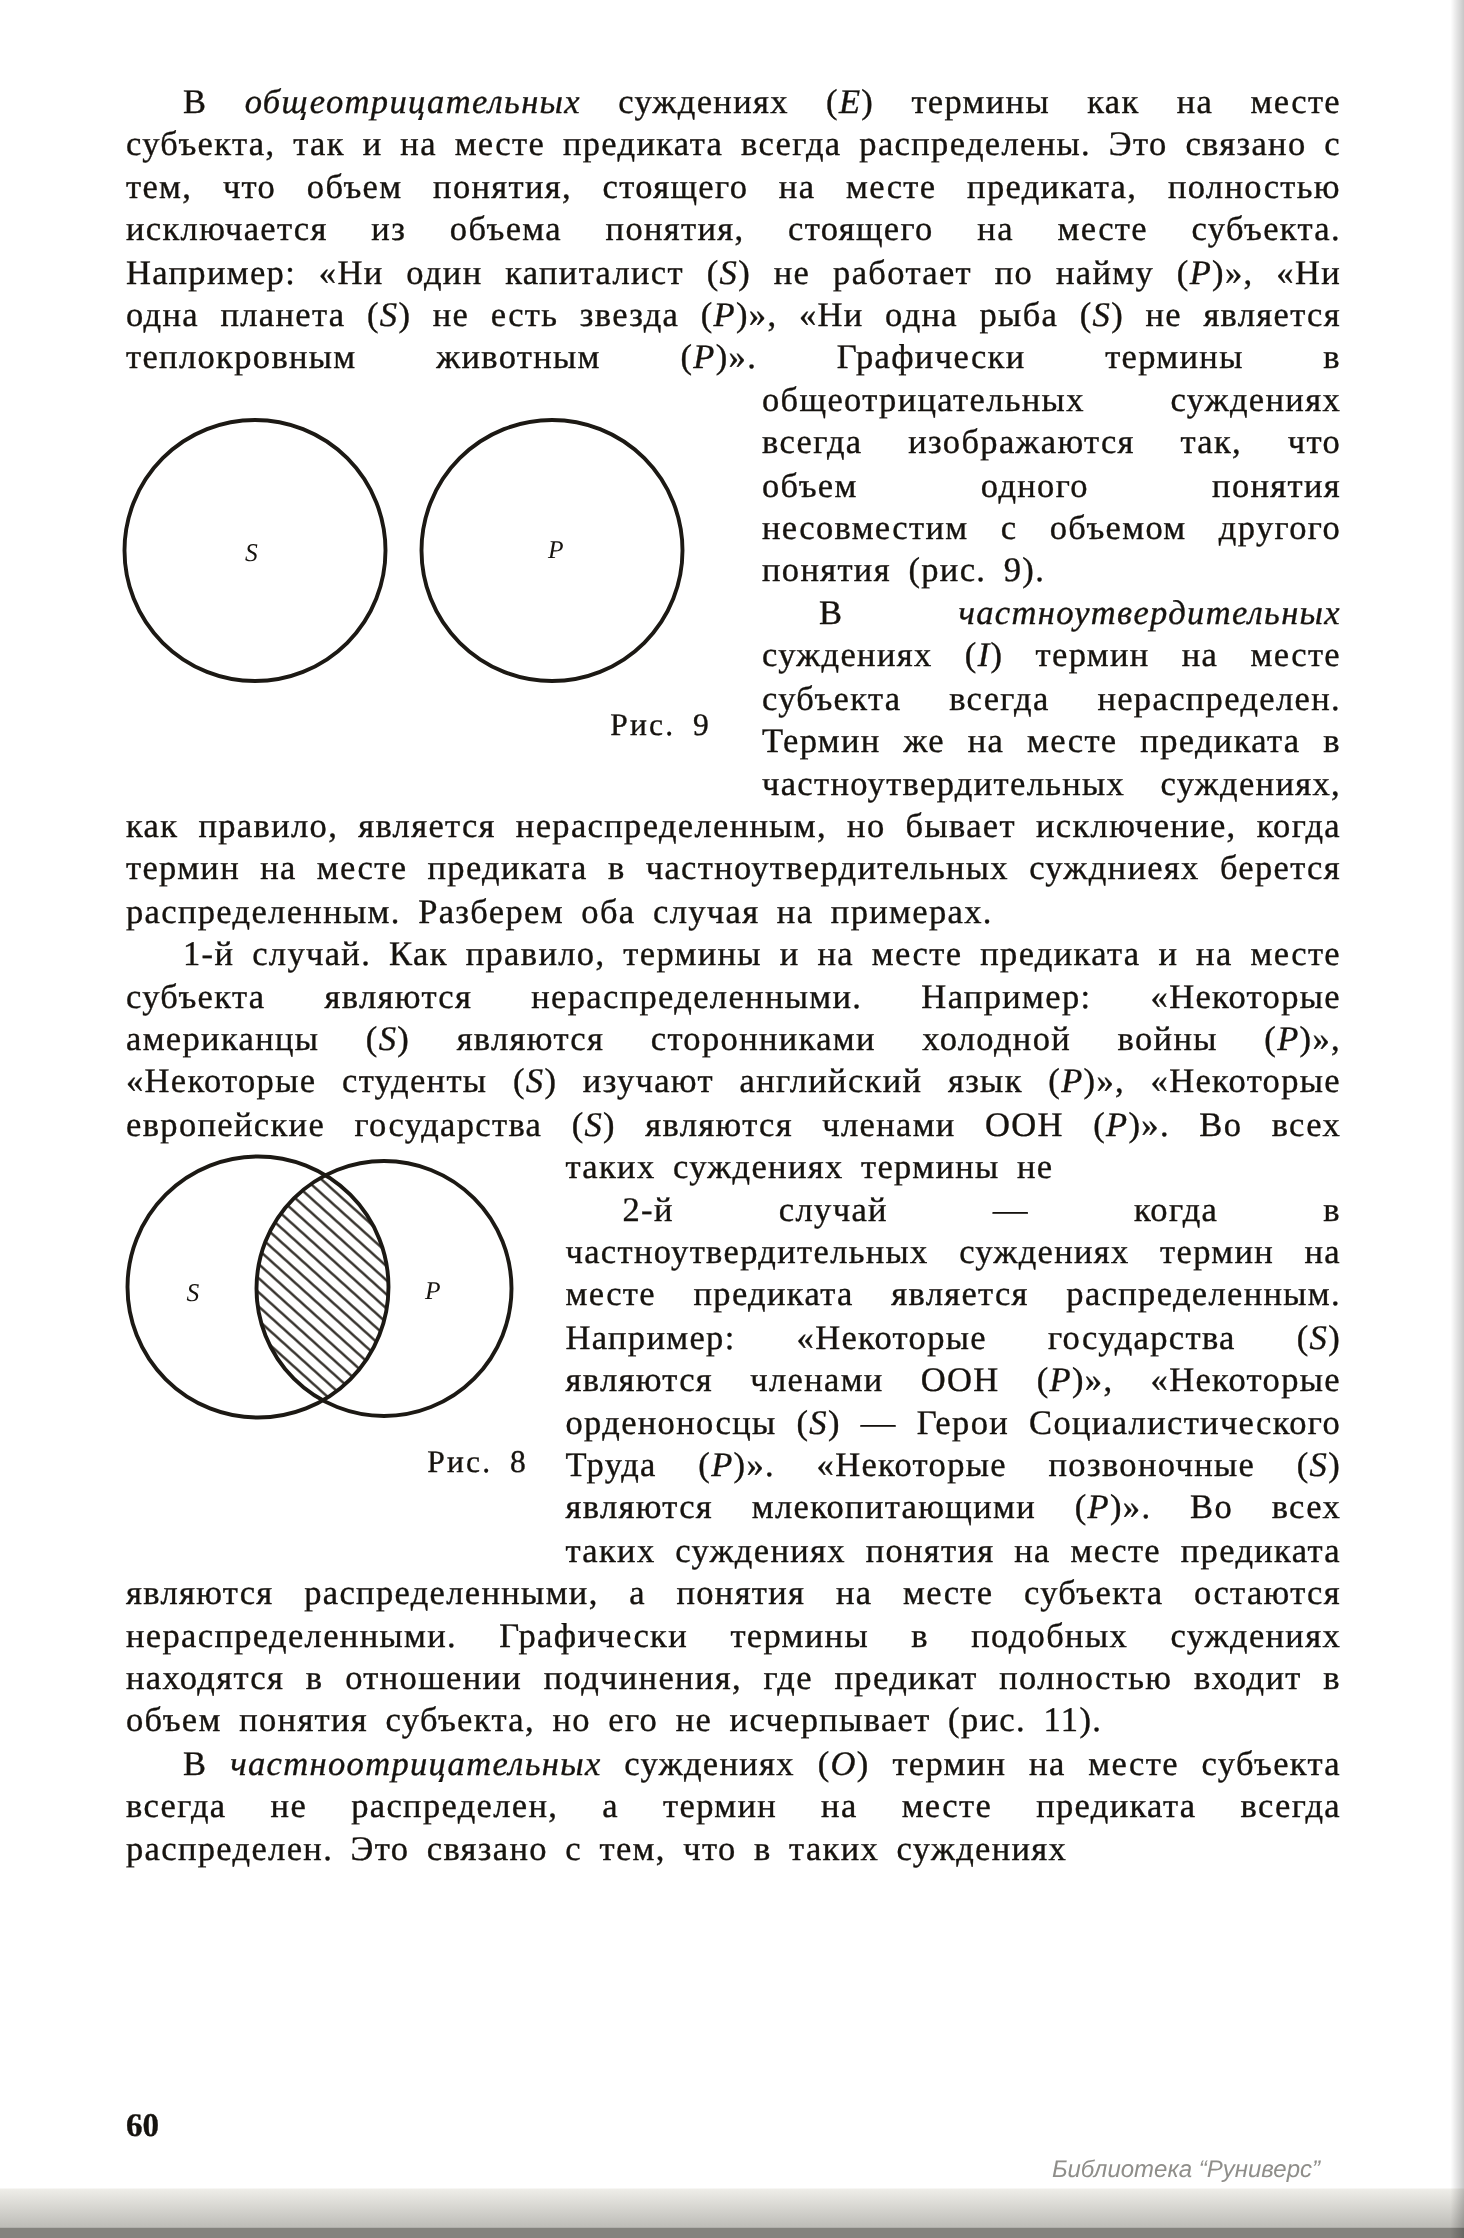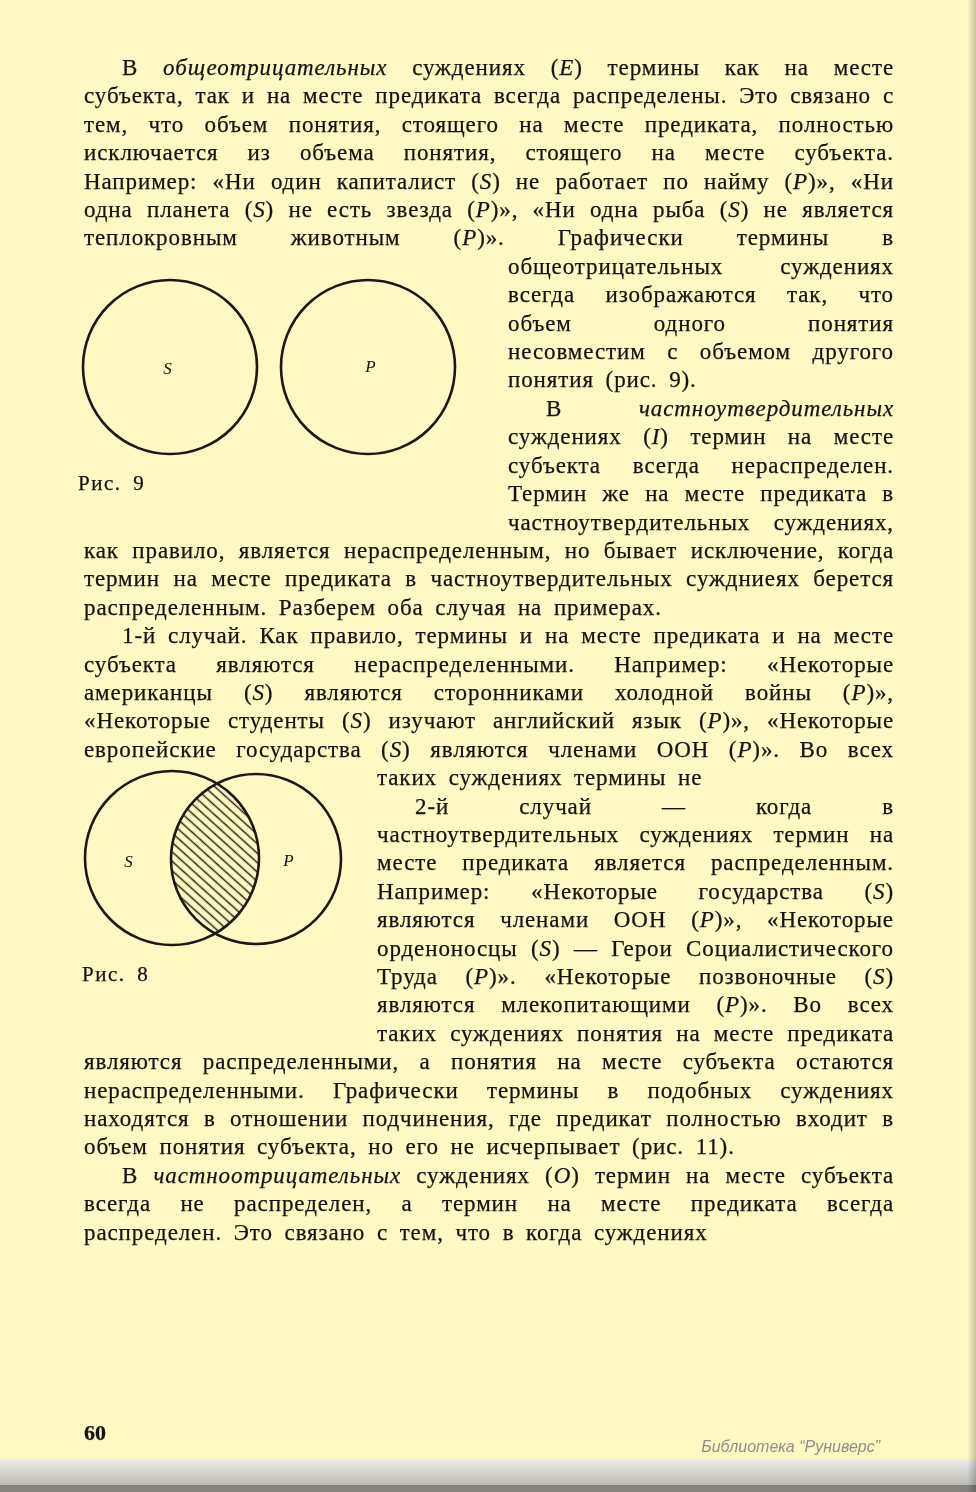--- a/index.html
+++ b/index.html
@@ -1,21 +1,21 @@
 <!DOCTYPE html>
 <html lang="ru"><head>
 <meta charset="utf-8">
 <style>
   html,body { margin:0; padding:0; }
   body { background:#a8a7a2; }
   .page {
     position:relative;
     width:976px; height:1492px;
     margin:0 auto;
-    background:#fef9c3;
+    background:#ffffff;
     font-family:"Liberation Serif","DejaVu Serif",serif;
     color:#16130f;
     overflow:hidden;
   }
   
   .page::before {
     content:""; position:absolute; top:0; right:0; bottom:0; width:9px;
     background:linear-gradient(to right, rgba(0,0,0,0), rgba(0,0,0,0.22));
     z-index:2; pointer-events:none;
   }
@@ -35,31 +35,31 @@
     -webkit-text-stroke:0.25px #16130f;
   }
   .para { margin:0; text-indent:38px; }
   .it { font-style:italic; }
 
   .figfloat { float:left; text-indent:0; }
   .fig9  { width:396px; margin:24px 34px 25px -6px; }
   .fig10 { width:270px; margin:2px 25px 45px -2px; }
   .figfloat svg { display:block; }
   .figcap {
-    display:block; text-align:left;
+    display:block; text-align:right;
     font-size:21px; line-height:28px; letter-spacing:1.5px;
     margin-top:10px;
   }
   .cir { fill:none; stroke:#1c1914; stroke-width:2.6; }
   .clabel {
     font-family:"Liberation Serif","DejaVu Serif",serif;
     font-size:17px; font-style:italic; fill:#16130f; text-anchor:middle;
   }
   .pagenum {
-    position:absolute; left:84px; bottom:46px;
+    position:absolute; left:84px; bottom:62px;
     font-size:22px; font-weight:bold;
     -webkit-text-stroke:0.25px #16130f;
   }
   .watermark {
     position:absolute; right:96px; bottom:36px;
     font-family:"Liberation Sans","DejaVu Sans",sans-serif;
     font-size:16px; color:#8f8e8a; z-index:3;font-style:italic;
   }
 </style>
 </head>
@@ -94,19 +94,19 @@
             <circle class="cir" cx="90" cy="92" r="87"></circle>
             <circle class="cir" cx="174" cy="93" r="85"></circle>
             <text class="clabel" x="47" y="101">S</text>
             <text class="clabel" x="207" y="100">P</text>
           </svg>
           <span class="figcap">Рис. 8</span>
         </span></p>
 
     <p class="para"><span><span>2-й случай — когда в частноутвердительных суждениях термин на месте предиката является распределенным. Например: «Некоторые государства (</span><span class="it">S</span><span>) являются членами ООН (</span><span class="it">P</span><span>)», «Некоторые орденоносцы (</span><span class="it">S</span><span>) — Герои Социалистического Труда (</span><span class="it">P</span><span>)». «Некоторые позвоночные (</span><span class="it">S</span><span>) являются млекопитающими (</span><span class="it">P</span><span>)». Во всех таких суждениях понятия на месте предиката являются распределенными, а понятия на месте субъекта остаются нераспределенными. Графически термины в подобных суждениях находятся в отношении подчинения, где предикат полностью входит в объем понятия субъекта, но его не исчерпывает (рис. 11).</span></span></p>
 
-    <p class="para"><span><span>В </span><span class="it">частноотрицательных</span><span> суждениях (</span><span class="it">O</span><span>) термин на месте субъекта всегда не распределен, а термин на месте предиката всегда распределен. Это связано с тем, что в когда суждениях</span></span></p>
+    <p class="para"><span><span>В </span><span class="it">частноотрицательных</span><span> суждениях (</span><span class="it">O</span><span>) термин на месте субъекта всегда не распределен, а термин на месте предиката всегда распределен. Это связано с тем, что в таких суждениях</span></span></p>
 
   </div>
 
   <div class="pagenum">60</div>
   <div class="watermark">Библиотека “Руниверс”</div>
 </div>
 
 </body></html>

